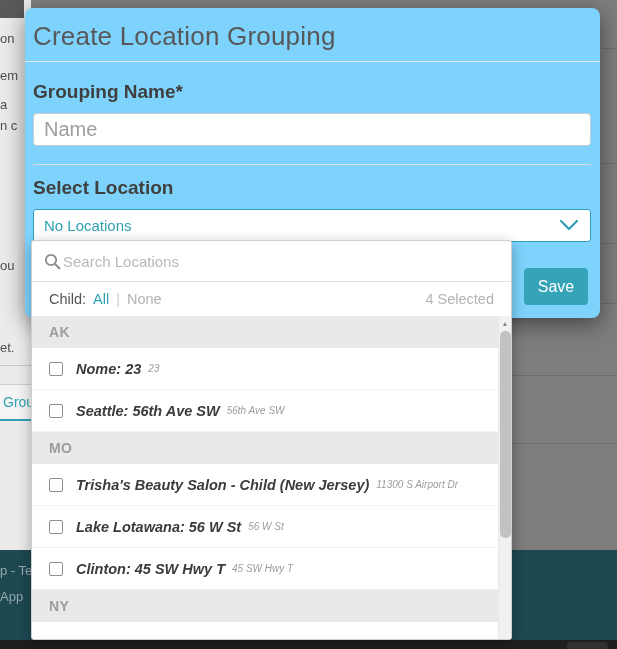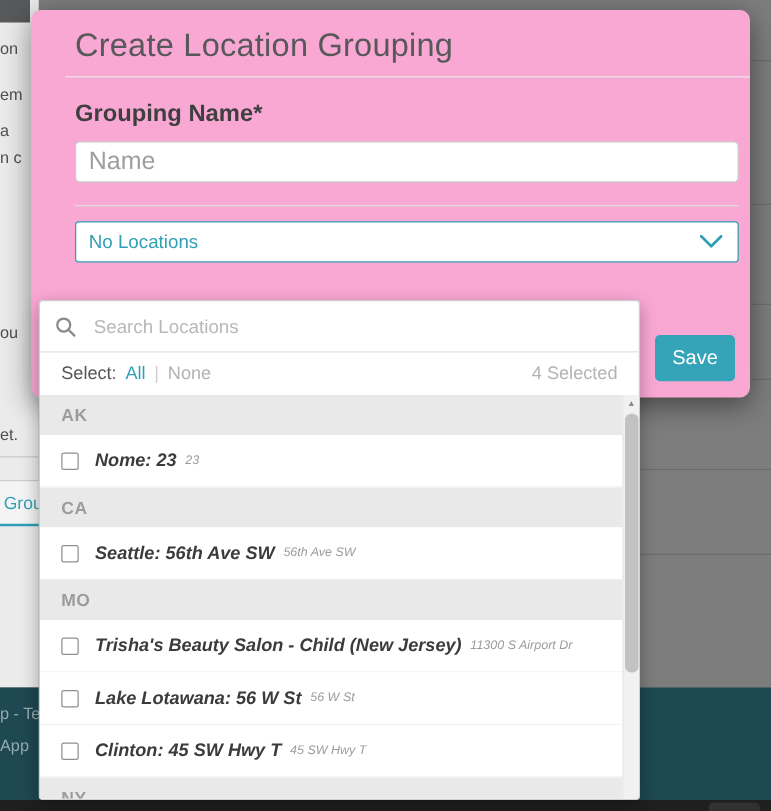--- a/index.html
+++ b/index.html
@@ -21,43 +21,43 @@
   .line-c { left:602px; right:0; top:48px; }
   .line-d { left:602px; right:0; top:163px; }
   .line-e { left:602px; right:0; top:243px; }
   .line-f { left:602px; right:0; top:303px; }
   .bg-footer { position:absolute; left:0; top:550px; width:617px; height:90px; background:#1e4852; }
   .footer-frag { position:absolute; left:0; font-size:13px; color:#93a9ad; white-space:nowrap; }
   .bg-bottom-bar { position:absolute; left:0; top:640px; width:617px; height:9px; background:#1f1f1f; }
   .bottom-btn { position:absolute; left:567px; top:2px; width:41px; height:12px; border-radius:4px; background:#313131; }
 
   
-  .modal { position:absolute; left:25px; top:8px; width:575px; height:310px; background:#f9a8d4;
-           border-radius:8px; box-shadow:0 6px 22px rgba(0,0,0,0.45); z-index:5;padding-left:27px; }
+  .modal { position:absolute; left:25px; top:8px; width:575px; height:310px; background:#7dd3fc;
+           border-radius:8px; box-shadow:0 6px 22px rgba(0,0,0,0.45); z-index:5; }
   .modal-header { height:54px; border-bottom:1px solid #e6e6e6; padding:13px 8px 0 8px; }
   .modal-title { font-size:26px; font-weight:300; color:#58585a; letter-spacing:0.2px; }
   .modal-body { padding:13px 9px 0 8px; }
   .field-label { display:block; font-size:19px; font-weight:bold; color:#3f3f3f; margin:7px 0 10px; }
   .name-input { width:100%; height:33px; border:1px solid #cccccc; border-radius:4px; padding:0 10px;
                 font-size:20px; color:#333; font-family:"Liberation Sans", sans-serif; outline:none; }
   .name-input::placeholder { color:#9e9e9e; }
   .body-hr { border:none; border-top:1px solid #dddddd; margin:18px 0 12px; }
   .location-select { height:33px; border:1px solid #2f9fb4; border-radius:3px; display:flex;
                      align-items:center; justify-content:space-between; padding:0 12px 0 10px;
                      color:#2f9fb4; font-size:15px; cursor:pointer; background:#fff; }
   .save-btn { position:absolute; right:12px; bottom:13px; width:64px; height:37px; background:#35a4b9;
               color:#ffffff; border:none; border-radius:4px; font-size:16px;
               font-family:"Liberation Sans", sans-serif; cursor:pointer; }
 
   
   .dropdown { position:absolute; left:31px; top:240px; width:481px; height:400px; background:#ffffff;
               border:1px solid #cfcfcf; border-radius:3px; box-shadow:0 4px 14px rgba(0,0,0,0.3);
               z-index:10; overflow:hidden; }
   .search-row { height:41px; border-bottom:1px solid #e2e2e2; display:flex; align-items:center;
-                padding:0 12px; gap:14px; }
+                padding:0 12px; gap:2px; }
   .search-input { flex:1; border:none; outline:none; font-size:15px; color:#444;
                   font-family:"Liberation Sans", sans-serif; }
   .search-input::placeholder { color:#b8b8b8; }
   .selectall-row { height:33px; display:flex; align-items:center; padding:0 17px; gap:7px;
                    font-size:14.5px; color:#555; }
   .link-all { color:#2f9fb4; cursor:pointer; }
   .sep { color:#cfcfcf; }
   .link-none { color:#b3b3b3; cursor:pointer; }
   .count { margin-left:auto; color:#b3b3b3; }
   .list { position:absolute; top:75px; left:0; right:13px; bottom:0; overflow:hidden; }
@@ -109,53 +109,53 @@
   </div>
 
   <div class="modal">
     <div class="modal-header">
       <div class="modal-title">Create Location Grouping</div>
     </div>
     <div class="modal-body">
       <label class="field-label" style="margin-top:6px;">Grouping Name*</label>
       <input class="name-input" type="text" placeholder="Name" style="">
       <hr class="body-hr">
+      <label class="field-label">Select Location</label>
       <div class="location-select">
         <span>No Locations</span>
         <svg class="icon-svg" width="18" height="11" viewBox="0 0 18 11">
           <polyline points="1,1 9,9 17,1" fill="none" stroke="#2f9fb4" stroke-width="2.2" stroke-linecap="round" stroke-linejoin="round"></polyline>
         </svg>
       </div>
     </div>
     <button class="save-btn">Save</button>
   </div>
 
   <div class="dropdown">
     <div class="search-row">
       <svg class="icon-svg" width="17" height="17" viewBox="0 0 17 17">
         <circle cx="7" cy="7" r="5.2" fill="none" stroke="#8a8a8a" stroke-width="1.8"></circle>
         <line x1="11" y1="11" x2="15.5" y2="15.5" stroke="#8a8a8a" stroke-width="1.8" stroke-linecap="round"></line>
       </svg>
       <input class="search-input" type="text" placeholder="Search Locations" style="">
     </div>
     <div class="selectall-row">
-      <span>Select:</span>
+      <span>Child:</span>
       <span class="link-all">All</span>
       <span class="sep">|</span>
       <span class="link-none">None</span>
       <span class="count">4 Selected</span>
     </div>
     <div class="list" id="locationList">
         <div class="group-header">AK</div>
         <div class="loc-row">
           <span class="checkbox"></span>
           <span class="loc-name">Nome: 23</span>
           <span class="loc-addr">23</span>
         </div>
-        <div class="group-header">CA</div>
         <div class="loc-row">
           <span class="checkbox"></span>
           <span class="loc-name">Seattle: 56th Ave SW</span>
           <span class="loc-addr">56th Ave SW</span>
         </div>
         <div class="group-header">MO</div>
         <div class="loc-row">
           <span class="checkbox"></span>
           <span class="loc-name">Trisha's Beauty Salon - Child (New Jersey)</span>
           <span class="loc-addr">11300 S Airport Dr</span>

